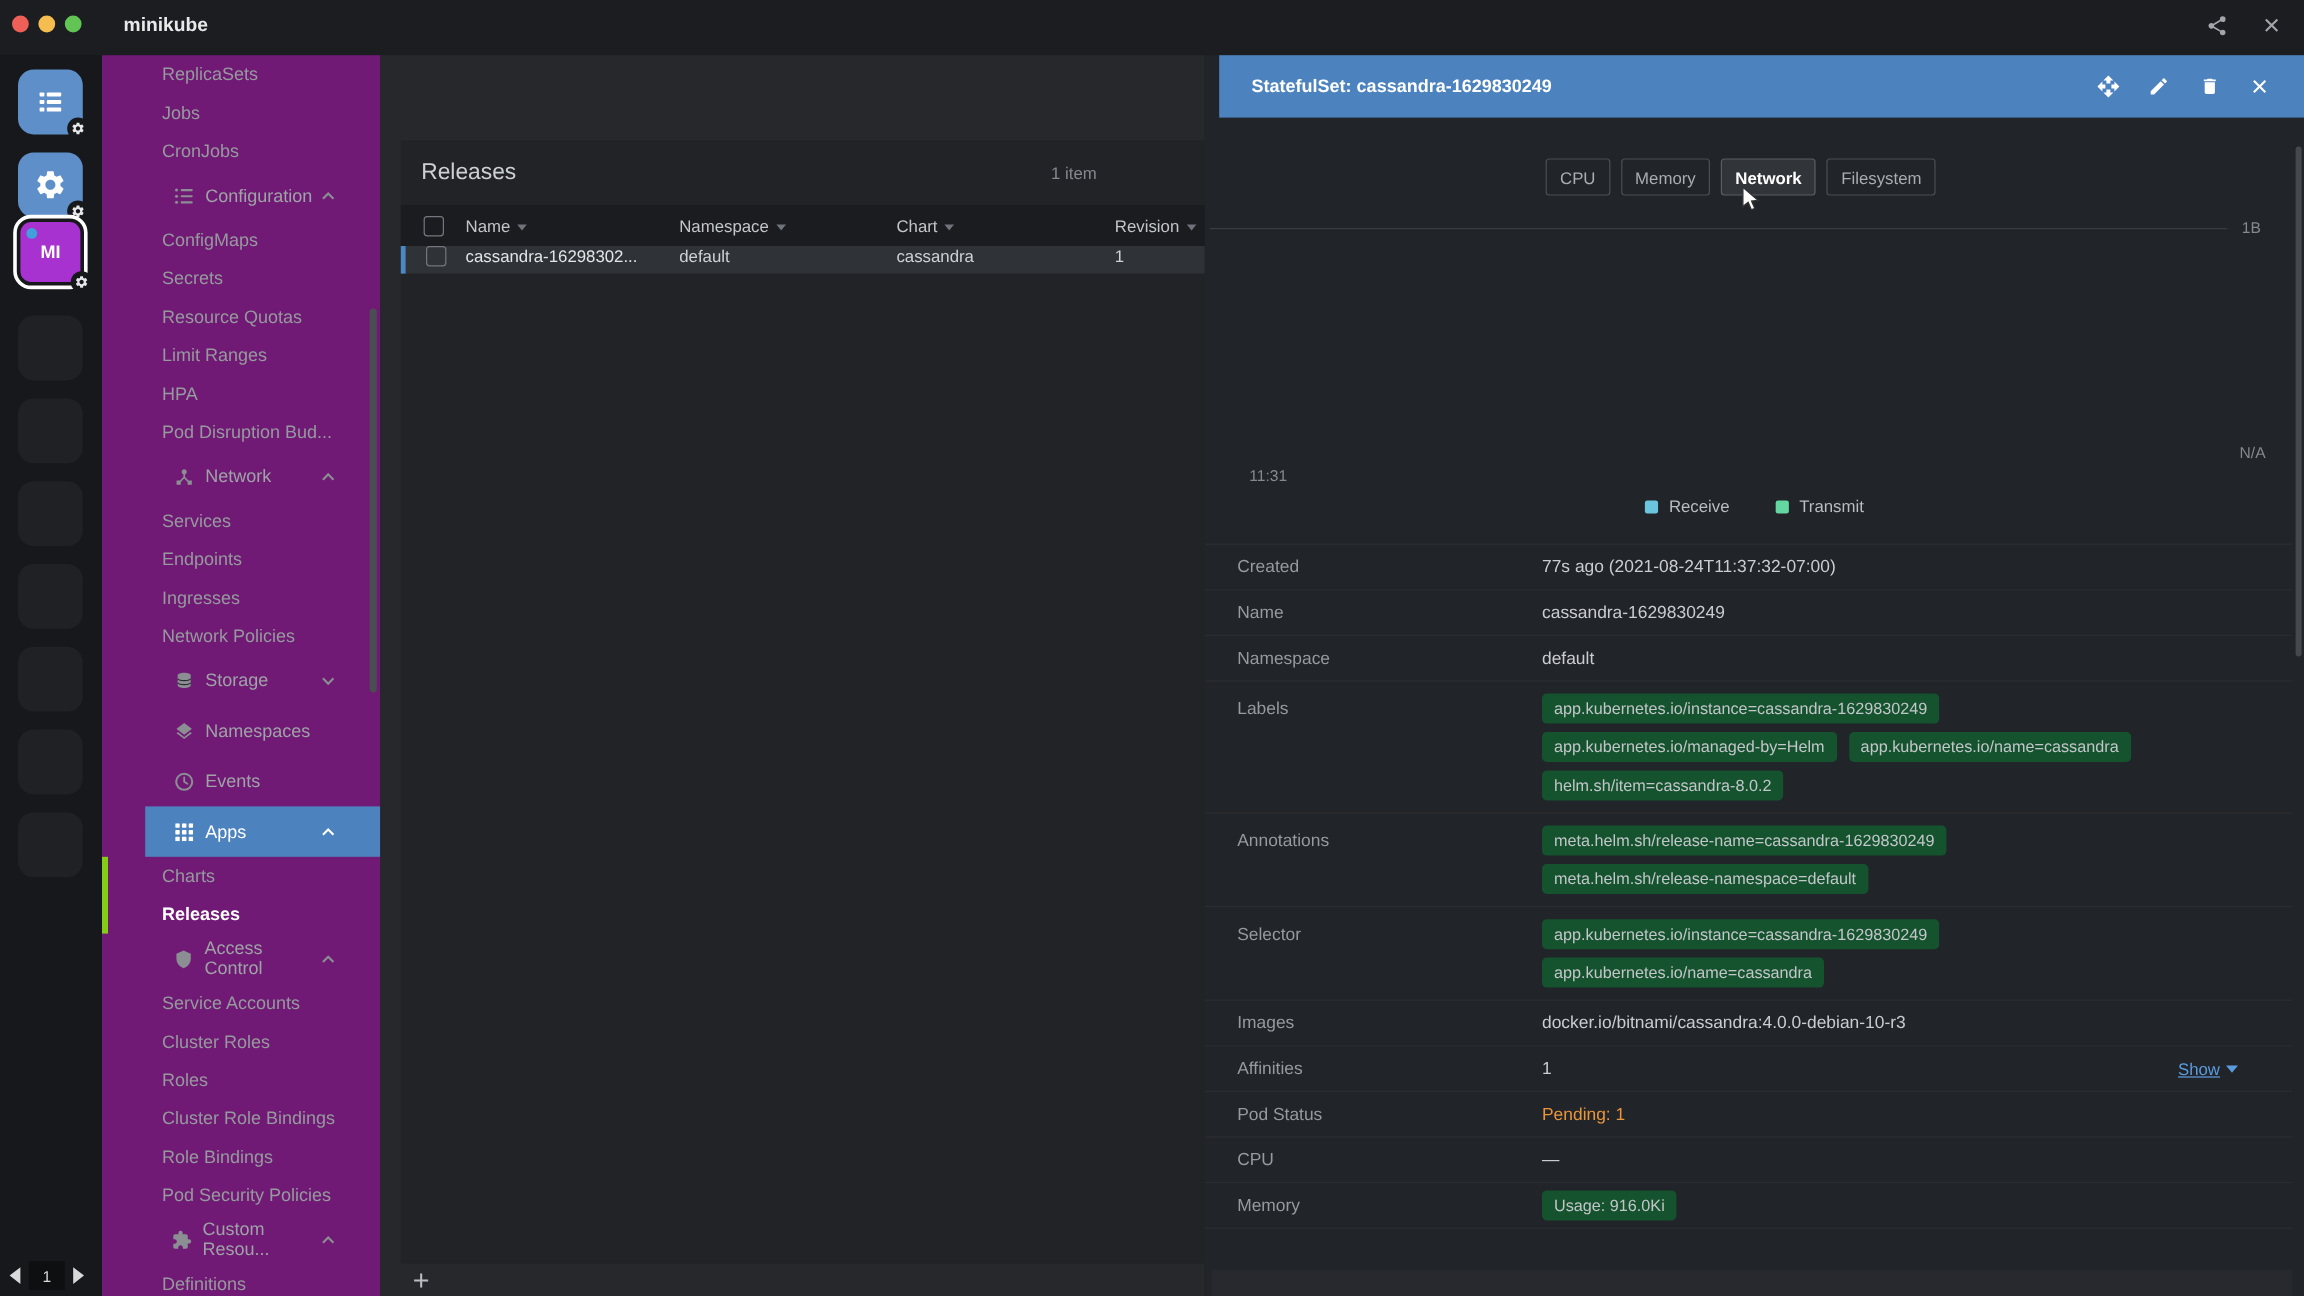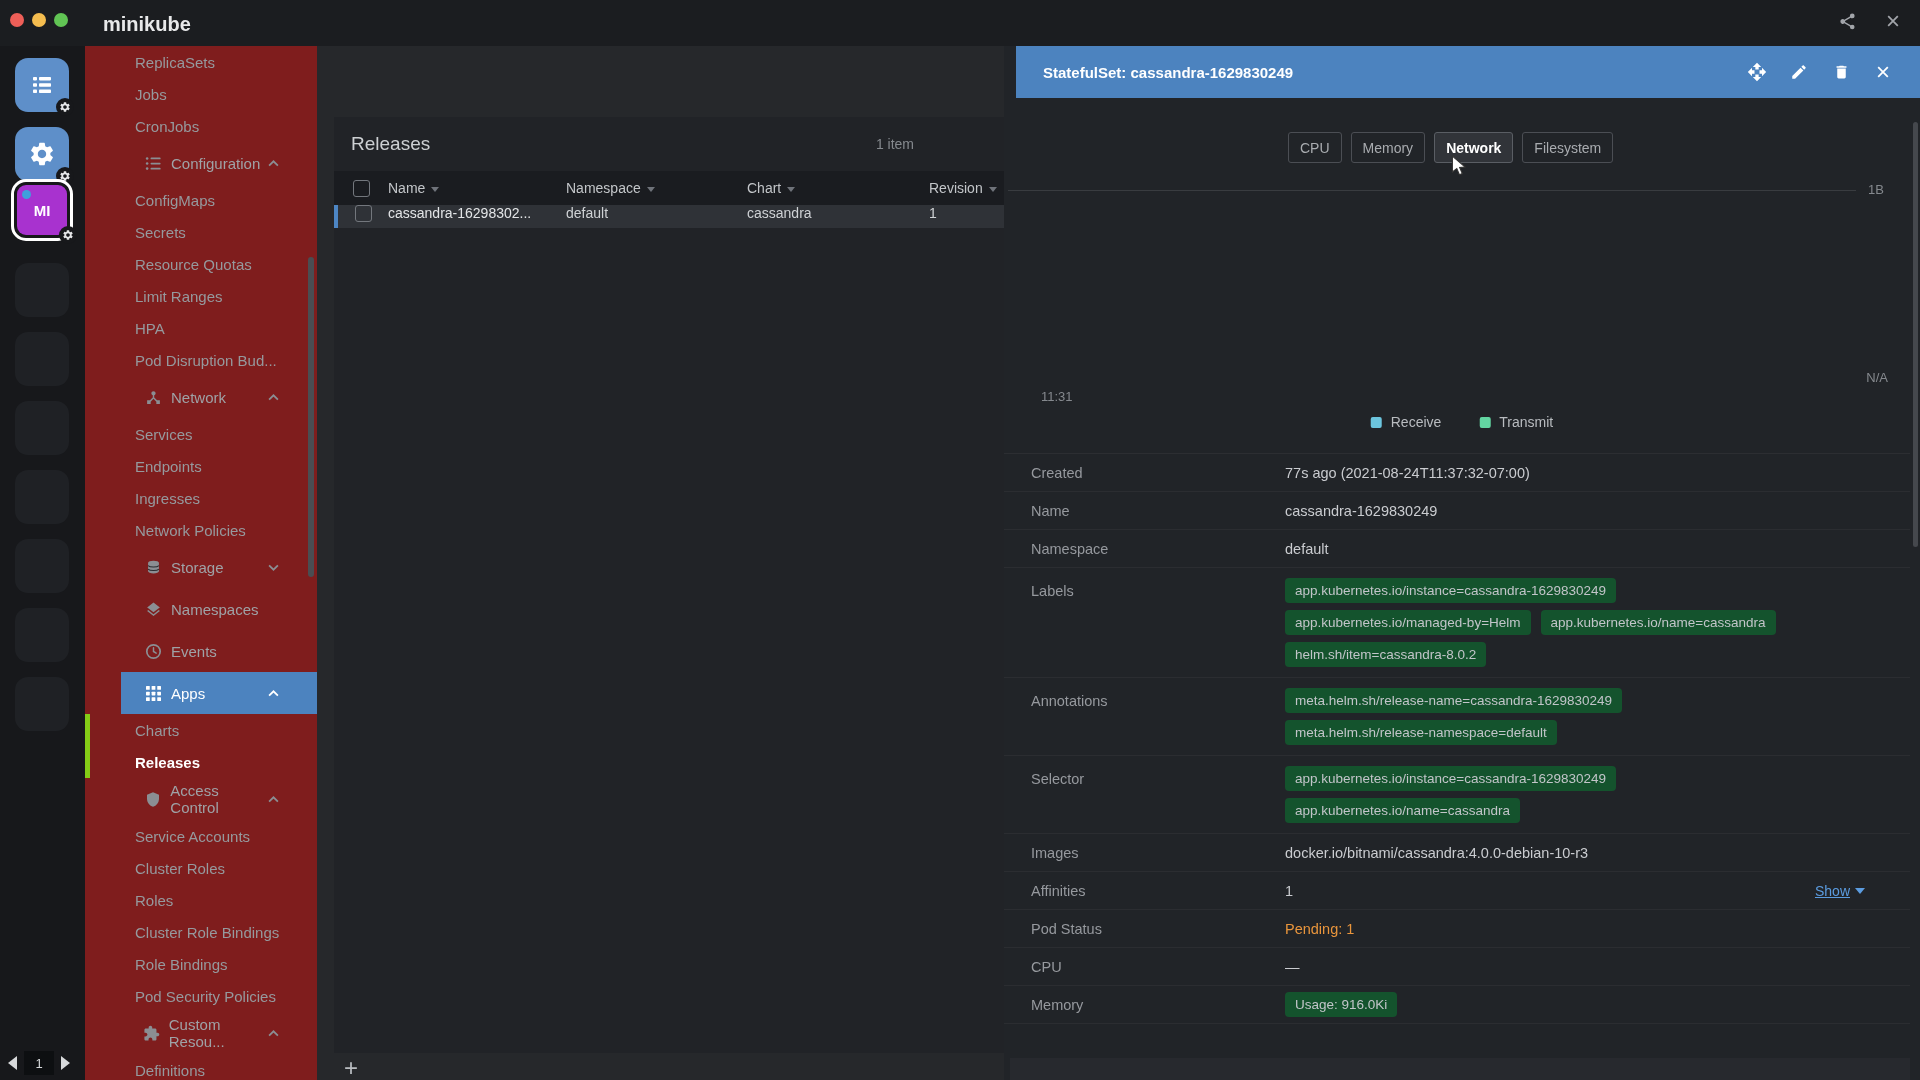--- a/index.html
+++ b/index.html
@@ -5,21 +5,21 @@
   * { margin:0; padding:0; box-sizing:border-box; }
   html,body { background:#101113; }
   body { font-family:"Liberation Sans","DejaVu Sans",sans-serif; }
   .stage { position:relative; width:1920px; height:1080px; overflow:hidden; background:#1b1d20; }
 
   
   .titlebar { position:absolute; left:0; top:0; width:1920px; height:46px; background:#1b1d20; }
   .lights { position:absolute; left:10px; top:13px; display:flex; gap:8px; }
   .light { width:14px; height:14px; border-radius:50%; }
   .l-red{background:#ee5f58;} .l-yellow{background:#f5bd4f;} .l-green{background:#61c454;}
-  .win-title { position:absolute; left:103px; top:13px; font-size:20px; font-weight:bold; color:#e8e9ea; }
+  .win-title { position:absolute; left:103px; top:13px; font-size:16px; font-weight:bold; color:#e8e9ea; }
   .tb-icons { position:absolute; right:16px; top:10px; display:flex; gap:24px; align-items:center; }
   .tb-icon { width:22px; height:22px; display:flex; align-items:center; justify-content:center; color:#a2a5aa; }
 
   
   .rail { position:absolute; left:0; top:46px; width:85px; height:1034px; background:#17181b; }
   .tile { position:absolute; left:15px; width:54px; height:54px; border-radius:13px; }
   .tile-blue { background:#5e8fc9; display:flex; align-items:center; justify-content:center; }
   .tile-ph { background:#1f2125; }
   .mini-badge { position:absolute; right:-5px; bottom:-4px; width:18px; height:18px; border-radius:50%;
     background:#17181b; display:flex; align-items:center; justify-content:center; }
@@ -29,21 +29,21 @@
     display:flex; align-items:center; justify-content:center; color:#fff; font-weight:bold; font-size:15px; }
   .avatar-dot { position:absolute; left:5px; top:5px; width:9px; height:9px; border-radius:50%; background:#3fa0dc; }
   .pager { position:absolute; left:0; bottom:4px; width:85px; height:26px; display:flex; align-items:center; gap:7px; padding-left:8px; }
   .tri { width:0; height:0; border-top:7px solid transparent; border-bottom:7px solid transparent; }
   .tri-left { border-right:9px solid #d7d9db; }
   .tri-right { border-left:9px solid #d7d9db; }
   .page-box { width:30px; height:24px; background:#0d0f11; color:#d7d9db; font-size:13px;
     display:flex; align-items:center; justify-content:center; }
 
   
-  .sidebar { position:absolute; left:85px; top:46px; width:232px; height:1034px; background:#7f1d1d; overflow:hidden; }
+  .sidebar { position:absolute; left:85px; top:46px; width:232px; height:1034px; background:#701a75; overflow:hidden; }
   .nav { display:flex; align-items:center; color:#96999d; font-size:15px; cursor:default; }
   .nav.sub { height:32px; padding-left:50px; }
   .nav.group { height:42px; padding-left:22px; color:#9fa2a6;margin-left:36px; }
   .nav .nicon { width:20px; margin-right:8px; display:flex; align-items:center; justify-content:center; }
   .nav .chev { margin-left:auto; margin-right:38px; display:flex; }
   .nav.selected { background:#4c83bf; color:#fff; }
   .nav.selected .nicon svg path, .nav.selected .nicon svg rect, .nav.selected .nicon svg circle { fill:#fff; }
   .nav.active-item { color:#fff; font-weight:bold; }
   .accent-block { border-left:5px solid #84cc16; }
   .accent-block .nav.sub { padding-left:45px; }

